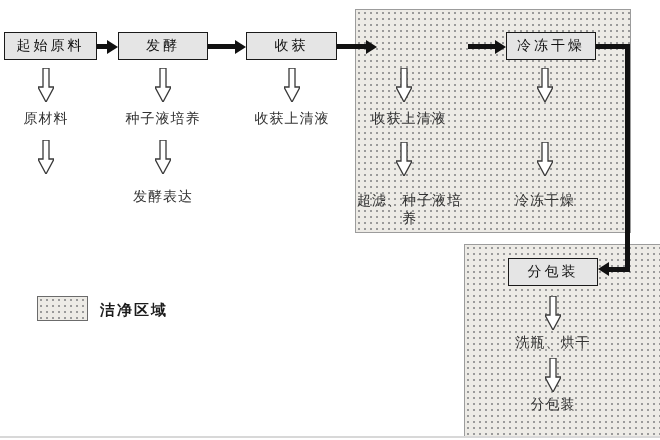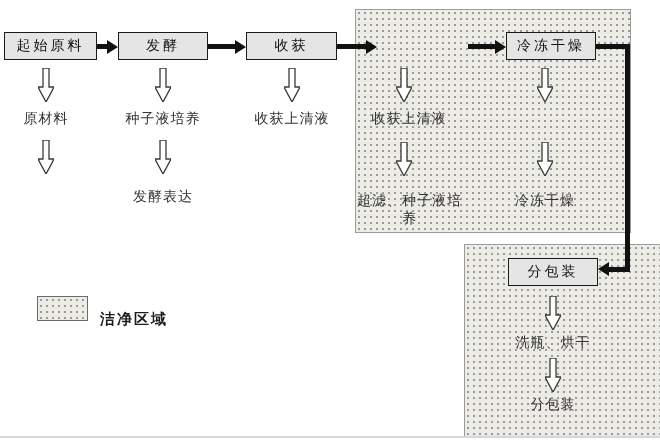--- a/index.html
+++ b/index.html
@@ -25,21 +25,21 @@
     position:absolute;z-index:4;text-align:center;font-size:14px;color:#333;
     letter-spacing:1px;
   }
   .harrow{position:absolute;top:39px;height:15px;display:flex;align-items:center;z-index:3;}
   .harrow .shaft{flex:1;height:5px;background:#111;}
   .harrow .ahead{width:0;height:0;border-left:11px solid #111;border-top:7px solid transparent;border-bottom:7px solid transparent;}
   .varrow{position:absolute;z-index:3;line-height:0;}
   .seg{position:absolute;background:#111;z-index:3;}
   .lhead{position:absolute;width:0;height:0;border-right:11px solid #111;border-top:7px solid transparent;border-bottom:7px solid transparent;z-index:3;}
   .legend-swatch{position:absolute;left:37px;top:296px;width:51px;height:25px;z-index:2;box-sizing:border-box;border:1px solid #6b6b6b;}
-  .legend-label{position:absolute;left:100px;top:301px;font-size:15px;font-weight:bold;letter-spacing:2px;z-index:4;color:#1c1c1c;margin-top:9px;}
+  .legend-label{position:absolute;left:100px;top:301px;font-size:15px;font-weight:bold;letter-spacing:2px;z-index:4;color:#1c1c1c;}
   .watermark{
     position:absolute;left:543px;top:404px;z-index:6;
     font-size:17px;font-weight:bold;letter-spacing:1px;color:#b7b7b7;
     text-shadow:1px 1px 0 #ffffff;
   }
   .bottom-line{position:absolute;left:0;top:436px;width:660px;height:2px;background:#d8d8d8;z-index:5;}
 </style>
 </head>
 <body>
 

